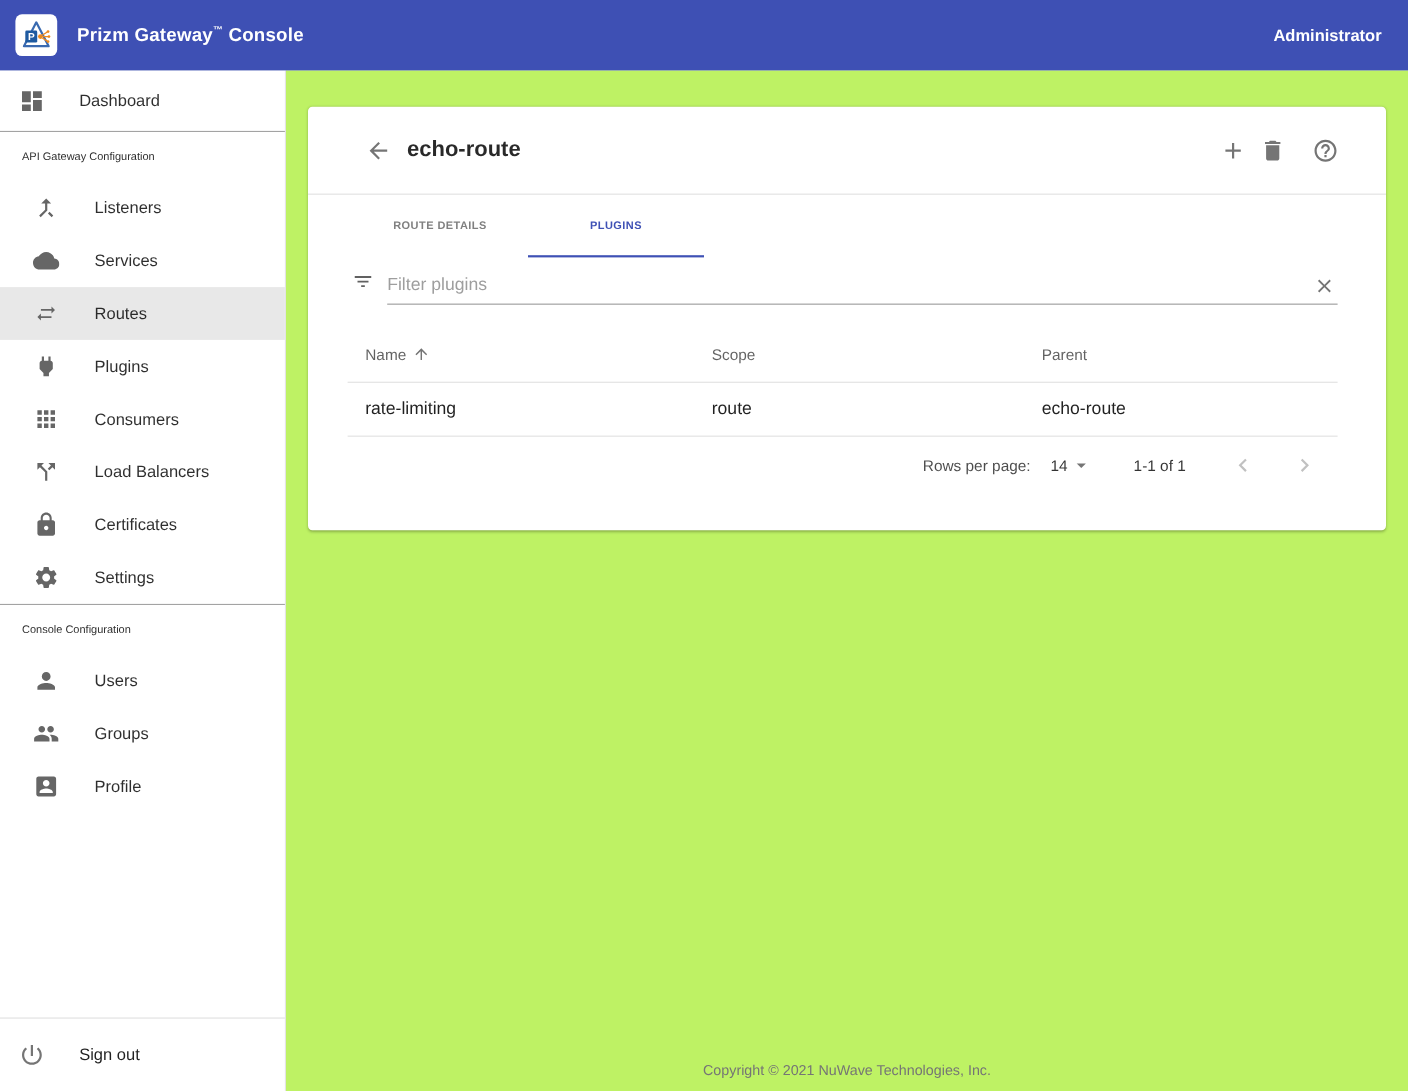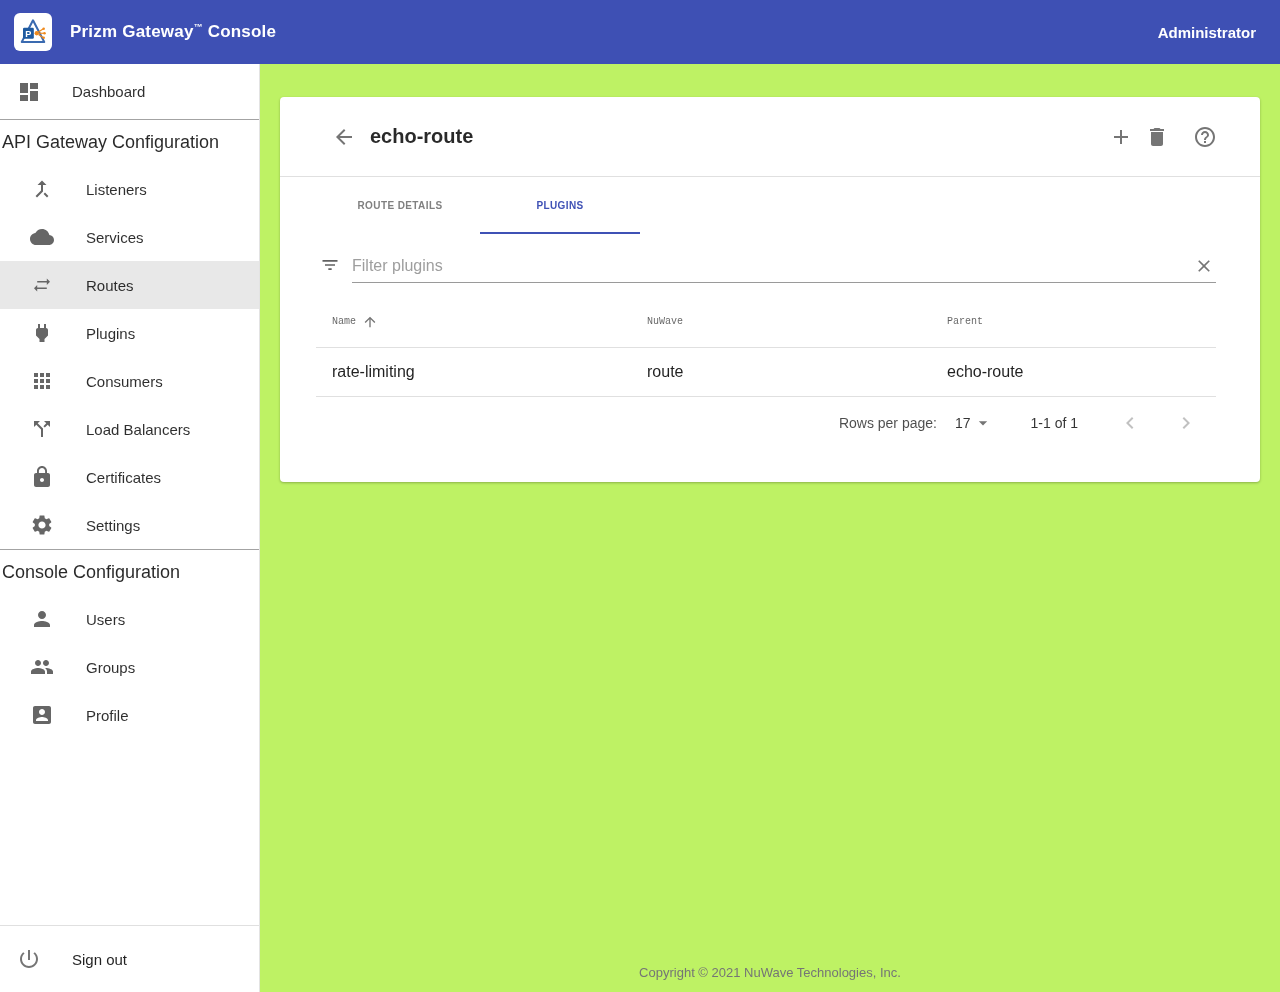--- a/index.html
+++ b/index.html
@@ -44,22 +44,22 @@
     font-size: 15px; color: rgba(0,0,0,0.82);
   }
   .nav-row .nav-icon { width: 24px; height: 24px; margin-left: 30px; flex: 0 0 auto; }
   .nav-row .nav-label { margin-left: 32px; }
   .nav-row.top-level { height: 56px; }
   .nav-row.top-level .nav-icon { margin-left: 17px; }
   .nav-row.top-level .nav-label { margin-left: 31px; }
   .nav-row.selected { background: #e8e8e8; }
   .nav-divider { border-bottom: 1px solid #a3a3a3; }
   .section-label {
-    height: 45px; display: flex; align-items: center; padding-left: 2px;
-    font-size: 18px; color: rgba(0,0,0,0.84);
+    height: 45px; display: flex; align-items: center; padding-left: 20px;
+    font-size: 10px; color: rgba(0,0,0,0.84);
   }
   .sidebar-spacer { flex: 1; }
   .signout-row {
     border-top: 1px solid #e0e0e0; height: 67px;
     display: flex; align-items: center; cursor: pointer; font-size: 15px;
   }
   .signout-row .nav-icon { width: 24px; height: 24px; margin-left: 17px; }
   .signout-row .nav-label { margin-left: 31px; }
   .nav-icon svg { display: block; }
 
@@ -98,39 +98,39 @@
     color: #808080;
   }
   .tab.active { color: #3f51b5; }
   .tab.active::after {
     content: ""; position: absolute; left: 0; right: 0; bottom: 0;
     height: 2px; background: #3f51b5;
   }
 
   
   .filter-row {
-    display: flex; align-items: flex-end;
+    display: flex; align-items: flex-start;
     margin: 12px 44px 13px 40px; height: 37px;
   }
   .filter-icon { width: 20px; height: 20px; margin-bottom: 8px; flex: 0 0 auto; }
   .filter-wrap {
     flex: 1; margin-left: 12px; border-bottom: 1px solid #9a9a9a;
     display: flex; align-items: center; padding-bottom: 2px;
   }
   .filter-input {
     flex: 1; border: none; outline: none; font-size: 16px;
     font-family: "Liberation Sans", sans-serif; color: rgba(0,0,0,0.87);
     height: 28px; background: transparent;
   }
   .filter-input::placeholder { color: #9e9e9e; }
 
   
   .table-wrap { margin: 12px 44px 0 36px; }
   .t-row { display: flex; align-items: center; border-bottom: 1px solid #e0e0e0; }
-  .t-head { height: 52px; font-size: 10px; color: rgba(0,0,0,0.62); font-family: Liberation Mono, monospace; }
+  .t-head { height: 52px; font-size: 14px; color: rgba(0,0,0,0.62); }
   .t-body { height: 49px; font-size: 16px; color: rgba(0,0,0,0.87); }
   .t-cell { padding-left: 16px; display: flex; align-items: center; }
   .col-1 { flex: 0 0 315px; }
   .col-2 { flex: 0 0 300px; }
   .col-3 { flex: 1; }
   .sort-icon { width: 16px; height: 16px; margin-left: 6px; }
 
   
   .pagination {
     height: 52px; display: flex; align-items: center; justify-content: flex-end;
@@ -351,34 +351,34 @@
     </div>
 
     <div class="table-wrap">
       <div class="t-row t-head">
         <div class="t-cell col-1">
           <span>Name</span>
           <svg class="sort-icon" viewBox="0 0 24 24" fill="#757575">
               <path d="M4 12l1.41 1.41L11 7.83V20h2V7.83l5.58 5.59L20 12l-8-8-8 8z"></path>
             </svg>
         </div>
-        <div class="t-cell col-2">NuWave</div>
+        <div class="t-cell col-2">Scope</div>
         <div class="t-cell col-3">Parent</div>
       </div>
       <div class="t-row t-body">
         <div class="t-cell col-1">rate-limiting</div>
         <div class="t-cell col-2">route</div>
         <div class="t-cell col-3">echo-route</div>
       </div>
     </div>
 
     <div class="pagination">
       <span>Rows per page:</span>
       <span class="rpp-select">
-        <span>17</span>
+        <span>14</span>
         <svg width="20" height="20" viewBox="0 0 24 24" fill="#757575">
             <path d="M7 10l5 5 5-5z"></path>
           </svg>
       </span>
       <span class="range-label">1-1 of 1</span>
       <button class="icon-btn pg-btn">
         <svg width="24" height="24" viewBox="0 0 24 24" fill="#c1c1c1">
             <path d="M15.41 7.41L14 6l-6 6 6 6 1.41-1.41L10.83 12z"></path>
           </svg>
       </button>

